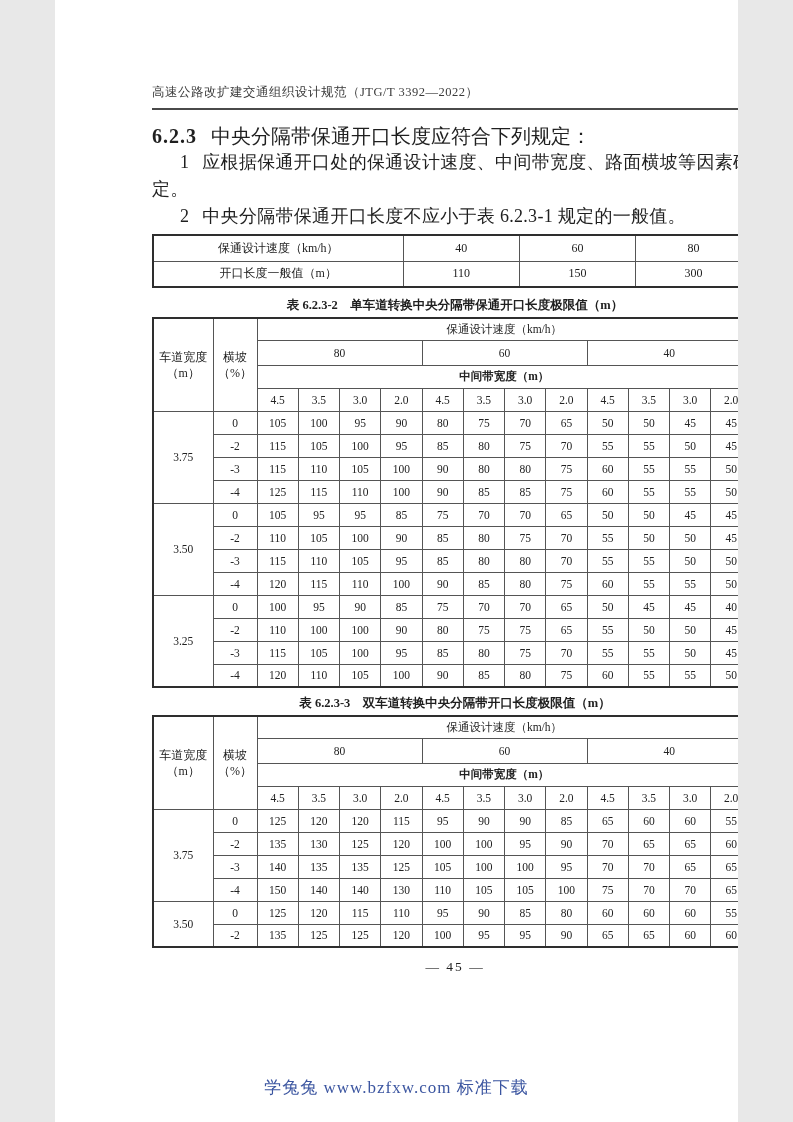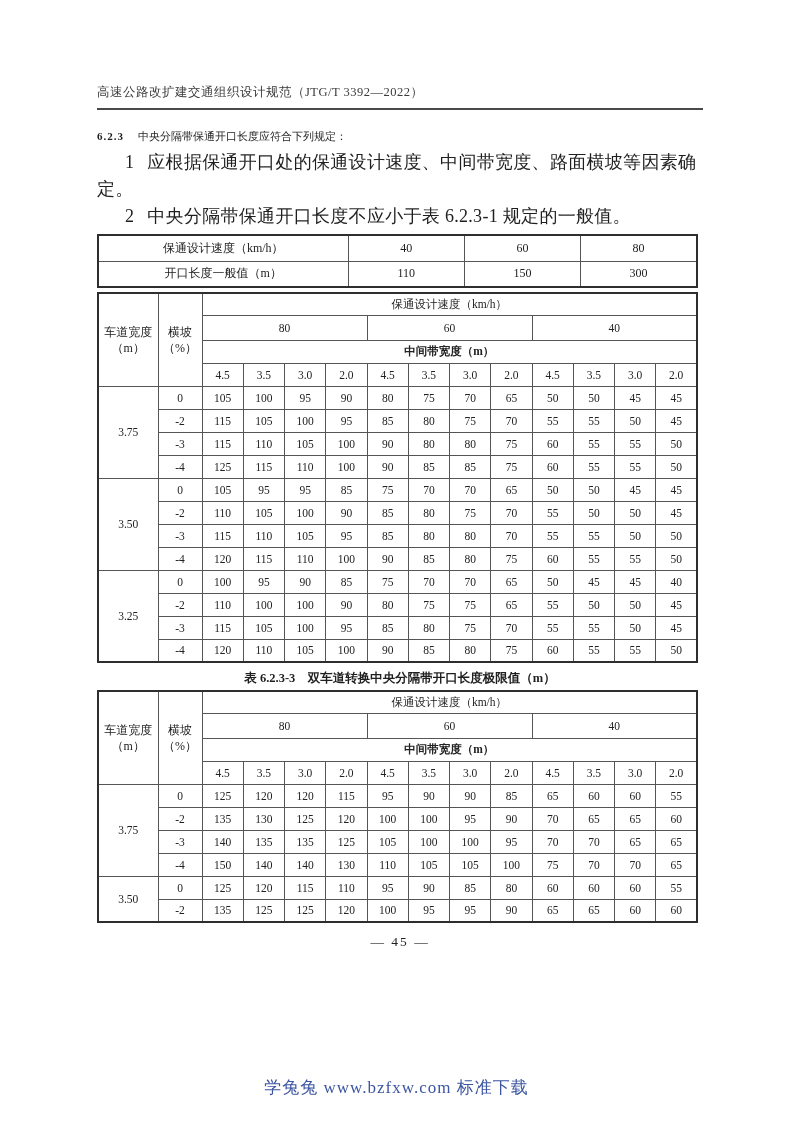--- a/index.html
+++ b/index.html
@@ -1,19 +1,19 @@
 <!DOCTYPE html>
 <html><head>
 <meta charset="utf-8">
 <style>
   * { margin: 0; padding: 0; box-sizing: border-box; }
   html, body { background: #e8e8e8; }
   .page {
     position: relative;
-    width: 793px;
+    width: 683px;
     height: 1122px;
     background: #ffffff;
     margin: 0 auto;
     font-family: "Liberation Serif", "DejaVu Serif", serif;
     color: #1f1f1f;
     overflow: hidden;
   }
   .content {
     position: absolute;
     left: 97px;
@@ -22,21 +22,21 @@
   }
   .running-head {
     font-size: 12.5px;
     color: #3a3a3a;
     letter-spacing: 0.5px;
     padding-bottom: 7px;
     border-bottom: 2px solid #4a4a4a;
   }
   .sec-heading {
     margin-top: 13px;
-    font-size: 11px;
+    font-size: 20px;
     line-height: 26px;
   }
   .sec-num { font-weight: bold; margin-right: 14px; letter-spacing: 1px; }
   .item {
     font-size: 18px;
     line-height: 27px;
     text-indent: 28px;
     letter-spacing: 0.3px;
   }
   .item .inum { margin-right: 13px; }
@@ -119,20 +119,21 @@
           <tr>
             <td>开口长度一般值（m）</td>
             <td>110</td>
             <td>150</td>
             <td>300</td>
           </tr>
         </tbody>
     </table>
 
 
+    <div class="tbl-caption">表 6.2.3-2　单车道转换中央分隔带保通开口长度极限值（m）</div>
 
     <table class="lim">
       <colgroup id="t2-cols">
           <col style="width: 60px;">
           <col style="width: 44px;">
           <col>
           <col>
           <col>
           <col>
           <col>

